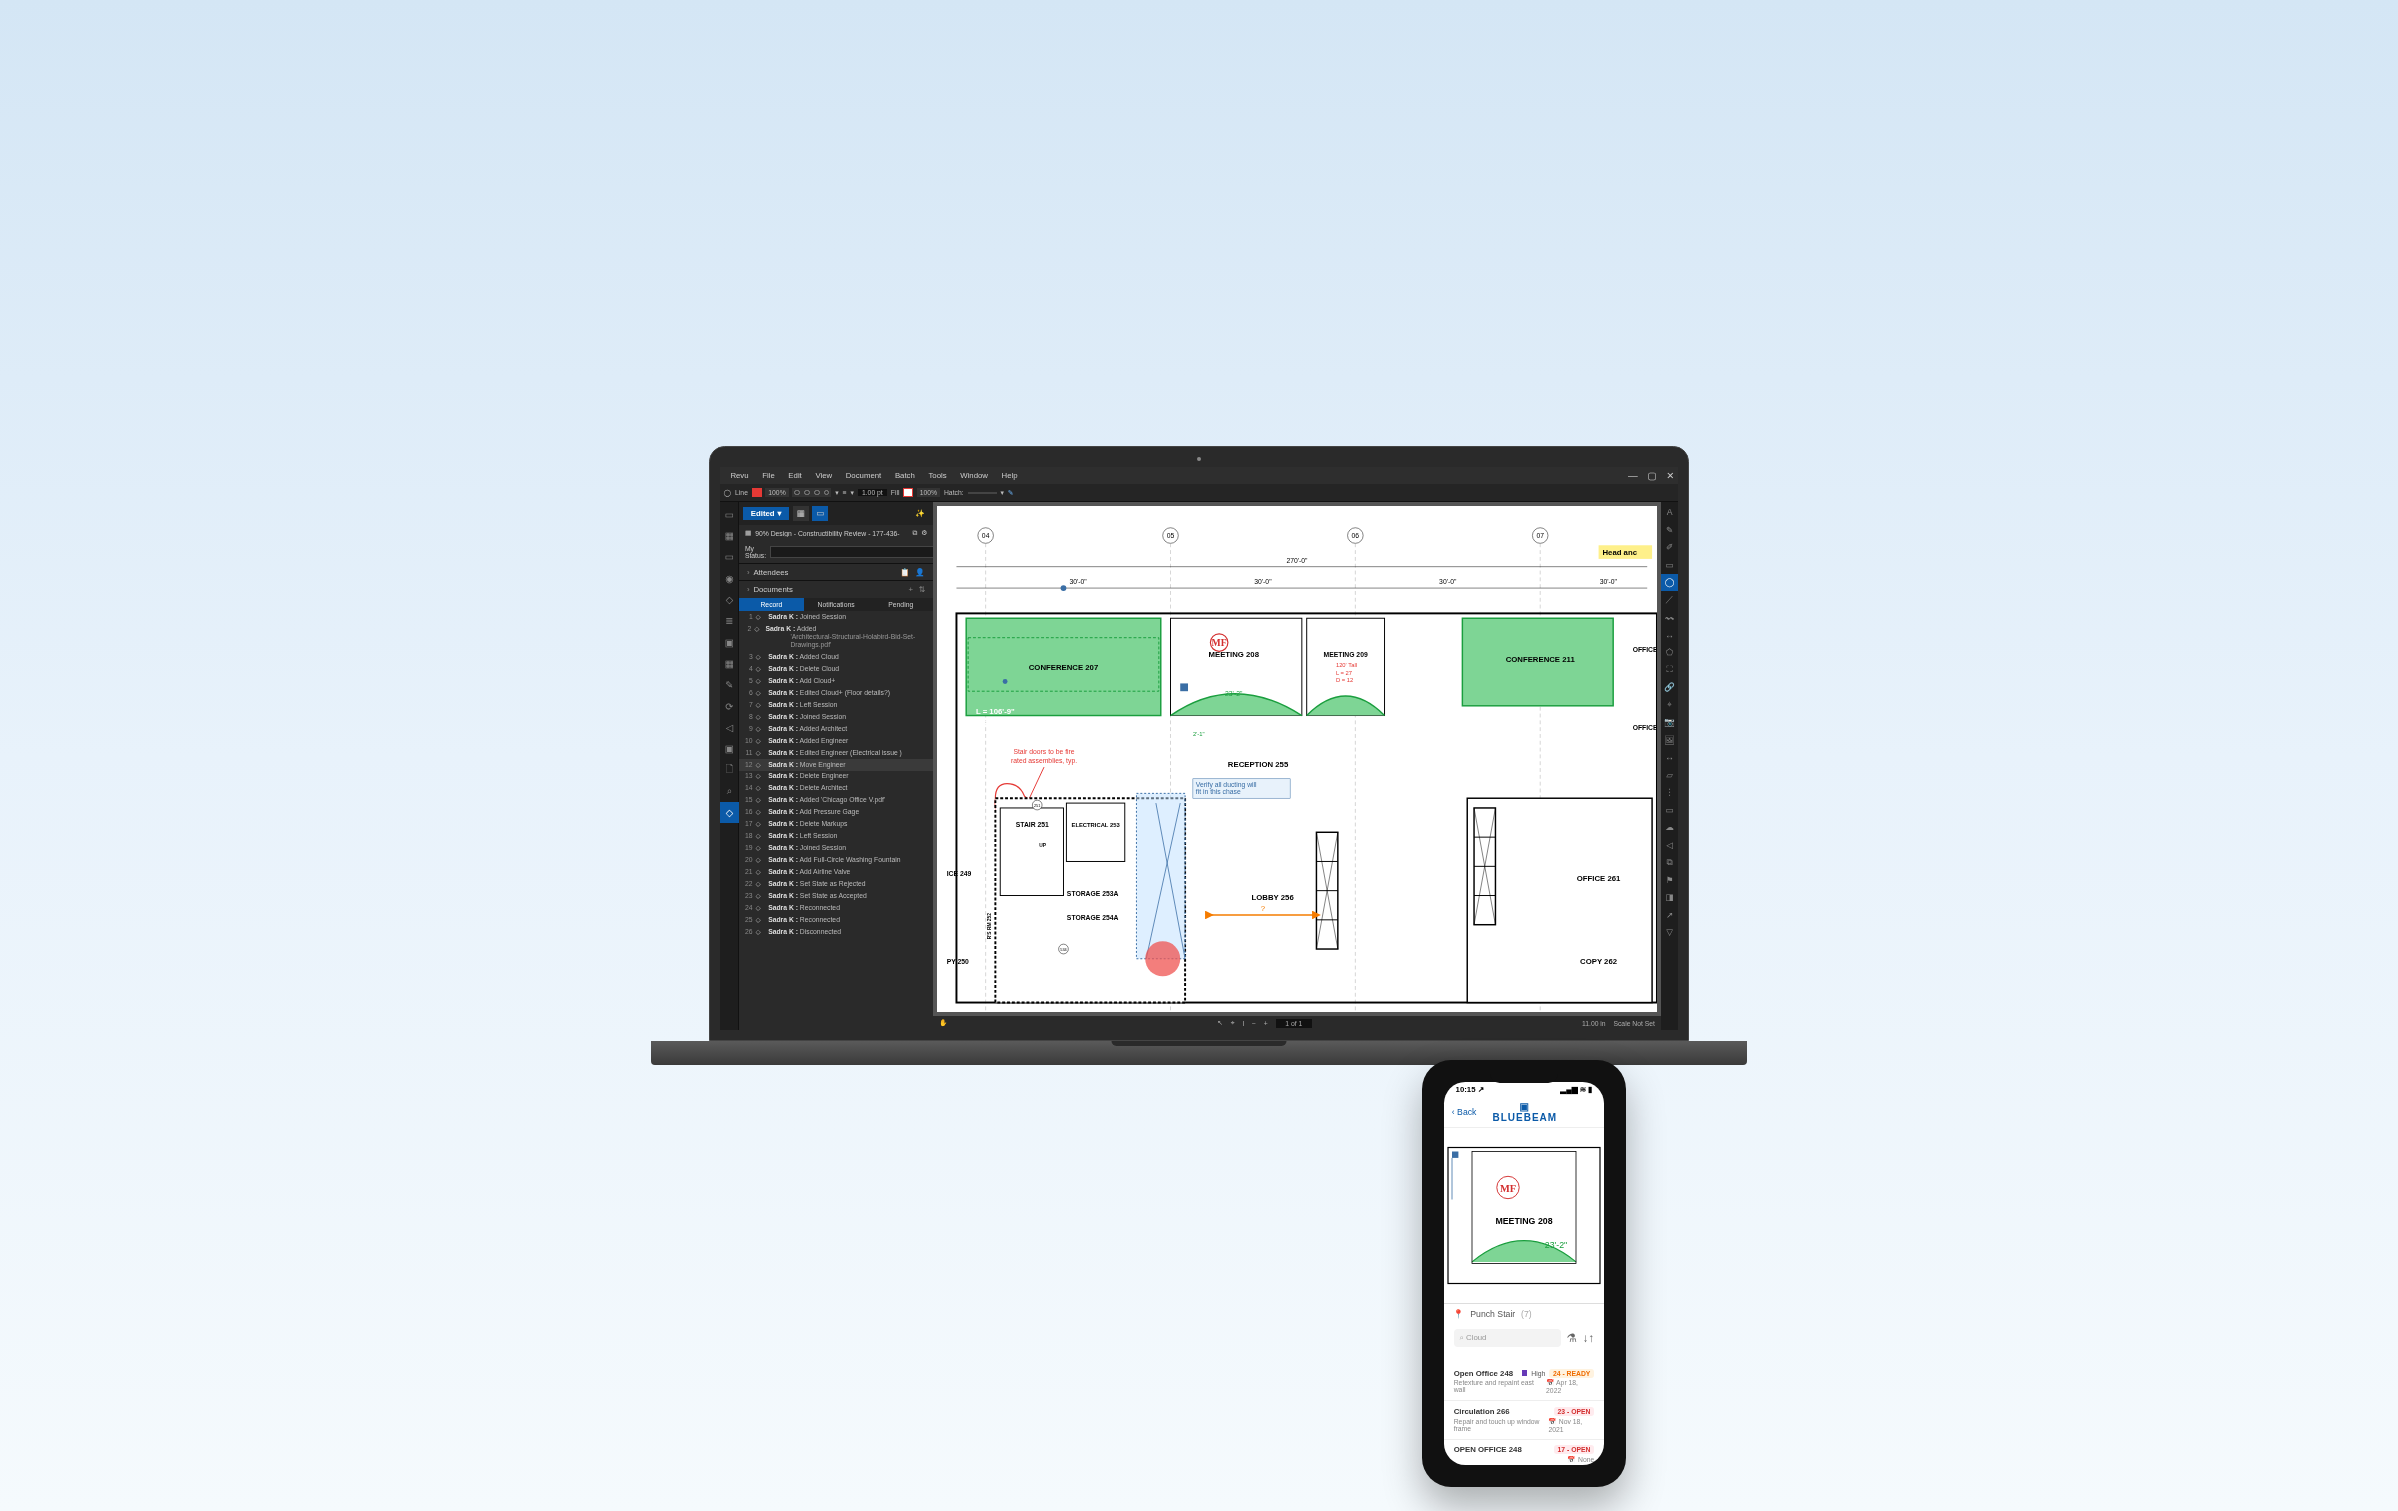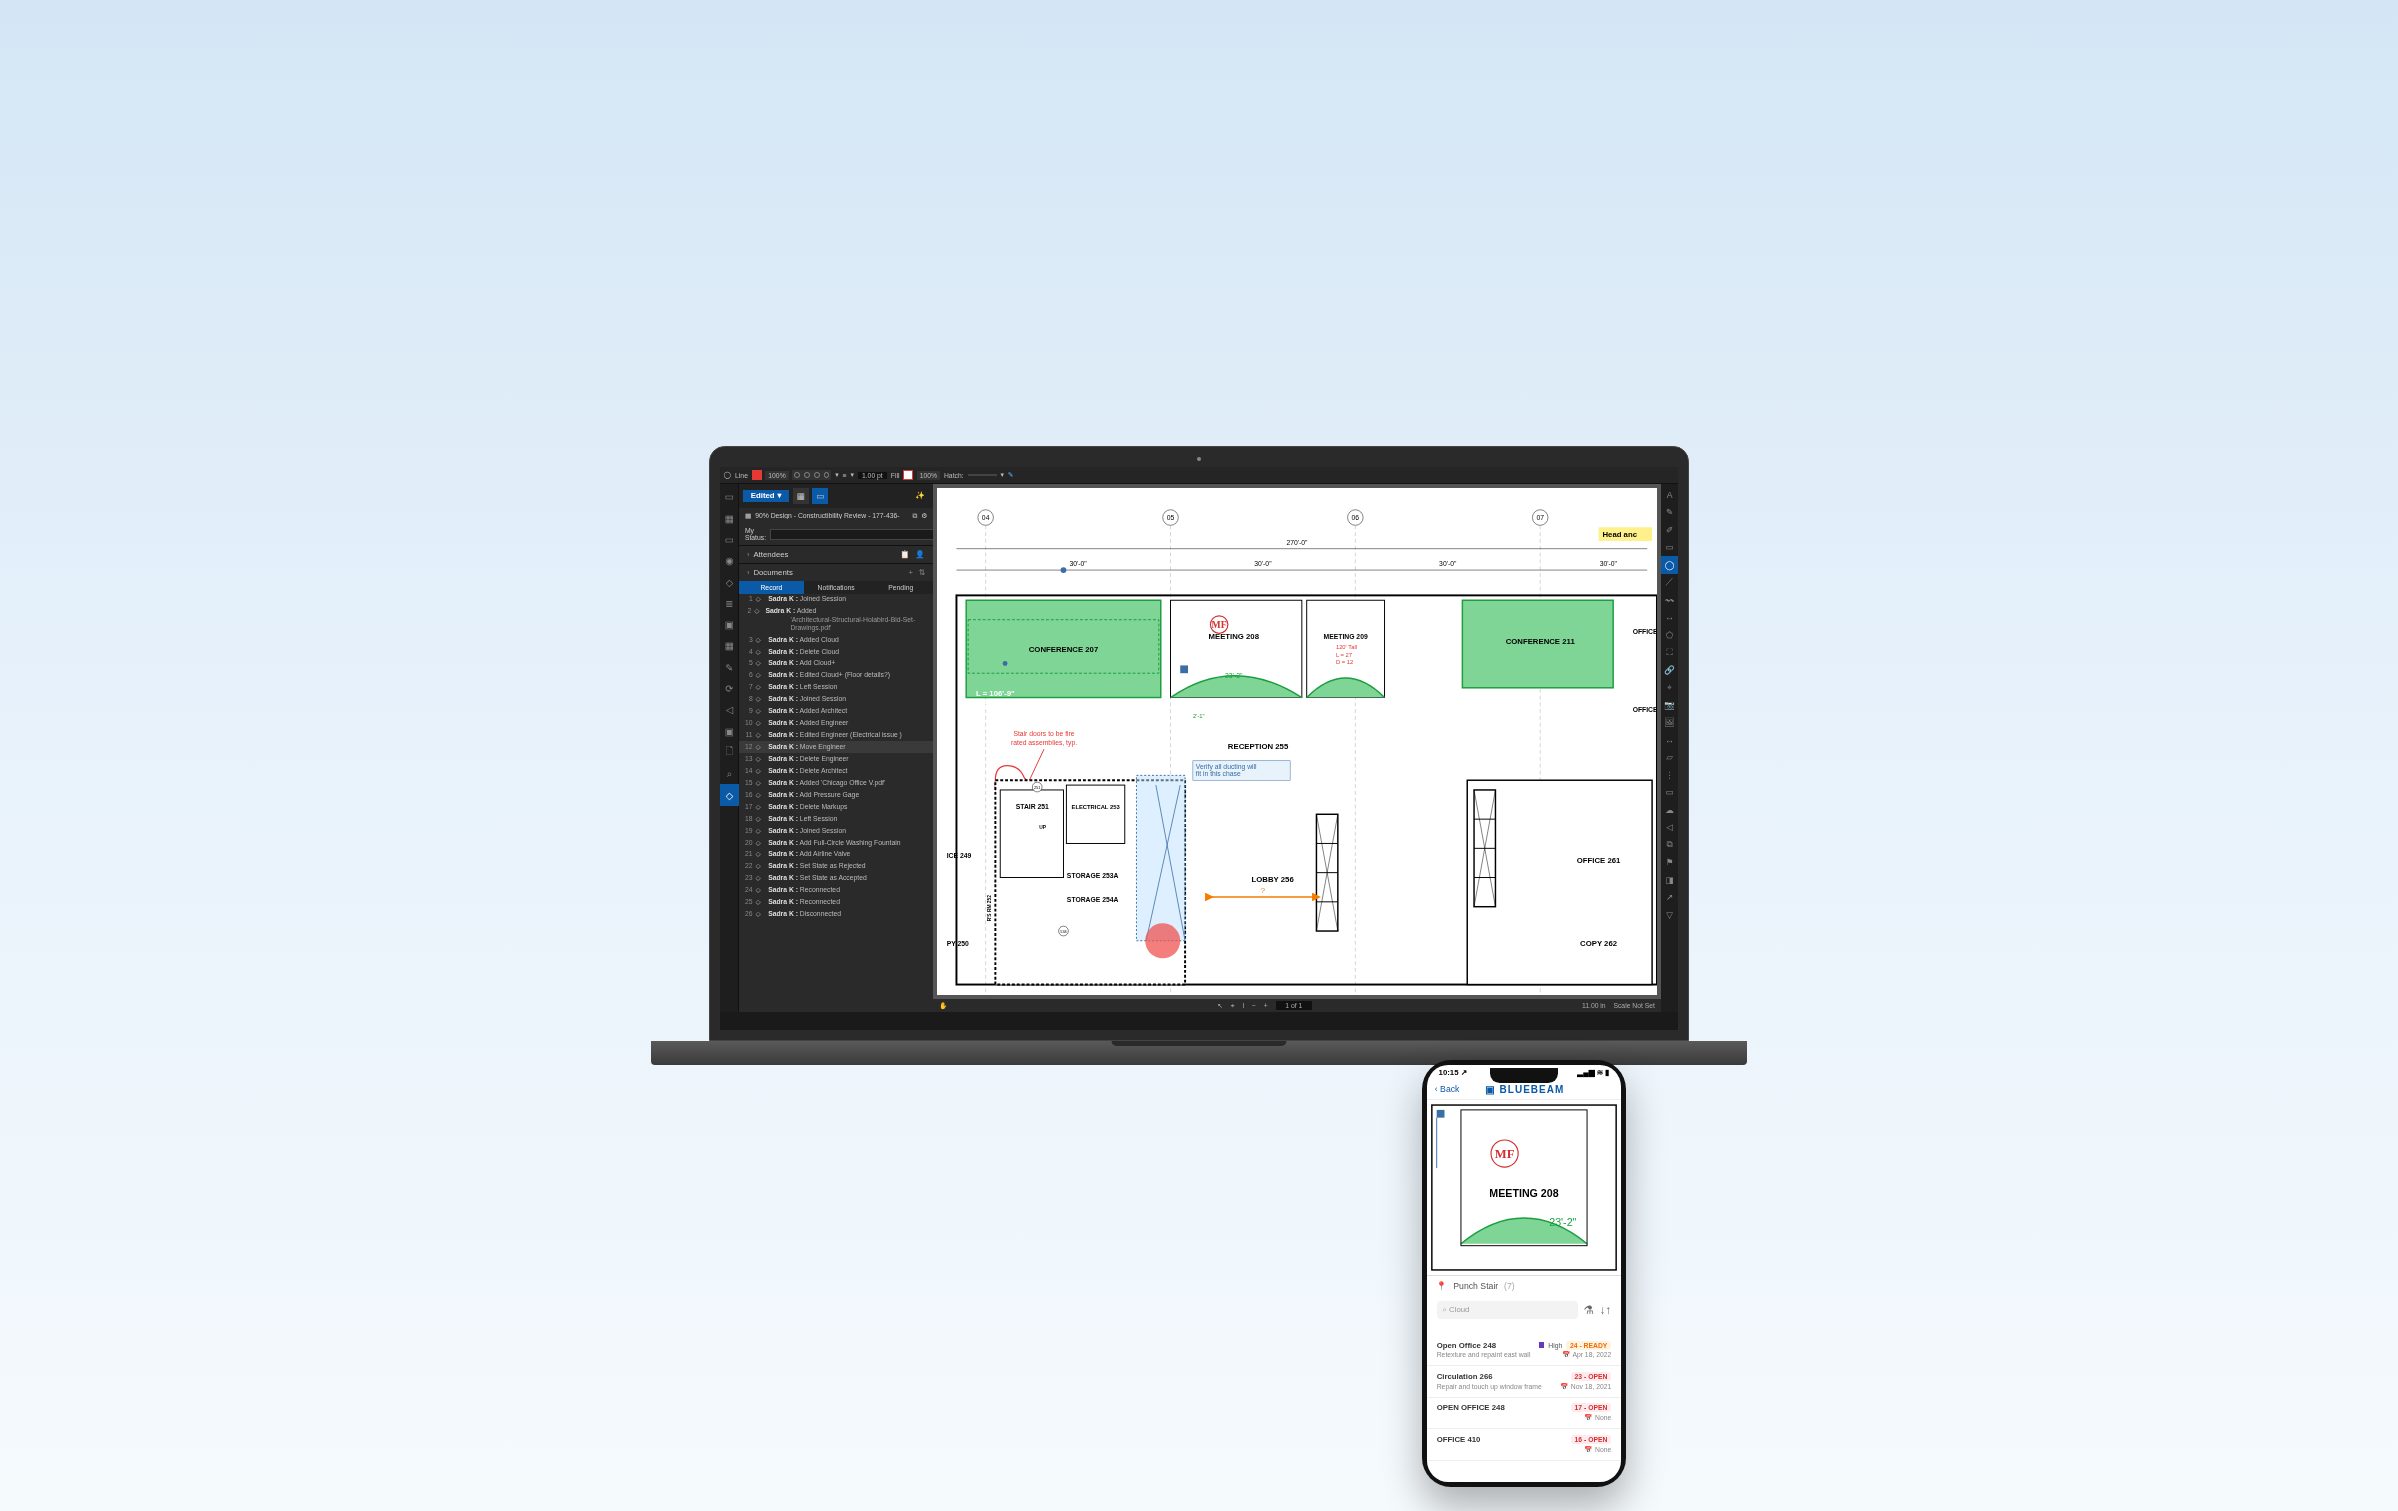--- a/index.html
+++ b/index.html
@@ -250,21 +250,21 @@
 
 
 .phone {
   position: absolute;
   right: calc(50% - 427px);
   bottom: 24px;
   width: 204px;
   height: 427px;
   background: #111;
   border-radius: 29px;
-  padding: 5px;
+  padding: 22px;
   box-shadow: 0 19.4px 39px rgba(0,0,0,0.3);
 }
 .phone-screen {
   background: #fff;
   width: 100%; height: 100%;
   border-radius: 21.3px;
   overflow: hidden;
   display: flex;
   flex-direction: column;
 }
@@ -350,20 +350,36 @@
 .punch-row2 .date { display: flex; gap: 1.9px; align-items: center;}
 </style>
 </head>
 <body>
 
 <div class="laptop">
   <div class="laptop-bezel">
     <div class="laptop-camera"></div>
     <div class="laptop-screen">
 
+      <div class="menubar">
+        <span class="menu-item">Revu</span>
+        <span class="menu-item">File</span>
+        <span class="menu-item">Edit</span>
+        <span class="menu-item">View</span>
+        <span class="menu-item">Document</span>
+        <span class="menu-item">Batch</span>
+        <span class="menu-item">Tools</span>
+        <span class="menu-item">Window</span>
+        <span class="menu-item">Help</span>
+        <div class="window-controls">
+          <span>—</span>
+          <span>▢</span>
+          <span>✕</span>
+        </div>
+      </div>
 
       <div class="toolbar">
         <span class="tb-item">◯</span>
         <span class="tb-item">Line</span>
         <span class="color-swatch color-red"></span>
         <span class="opacity-box">100%</span>
         <div class="pattern-box">
             <span></span>
             <span></span>
             <span></span>

